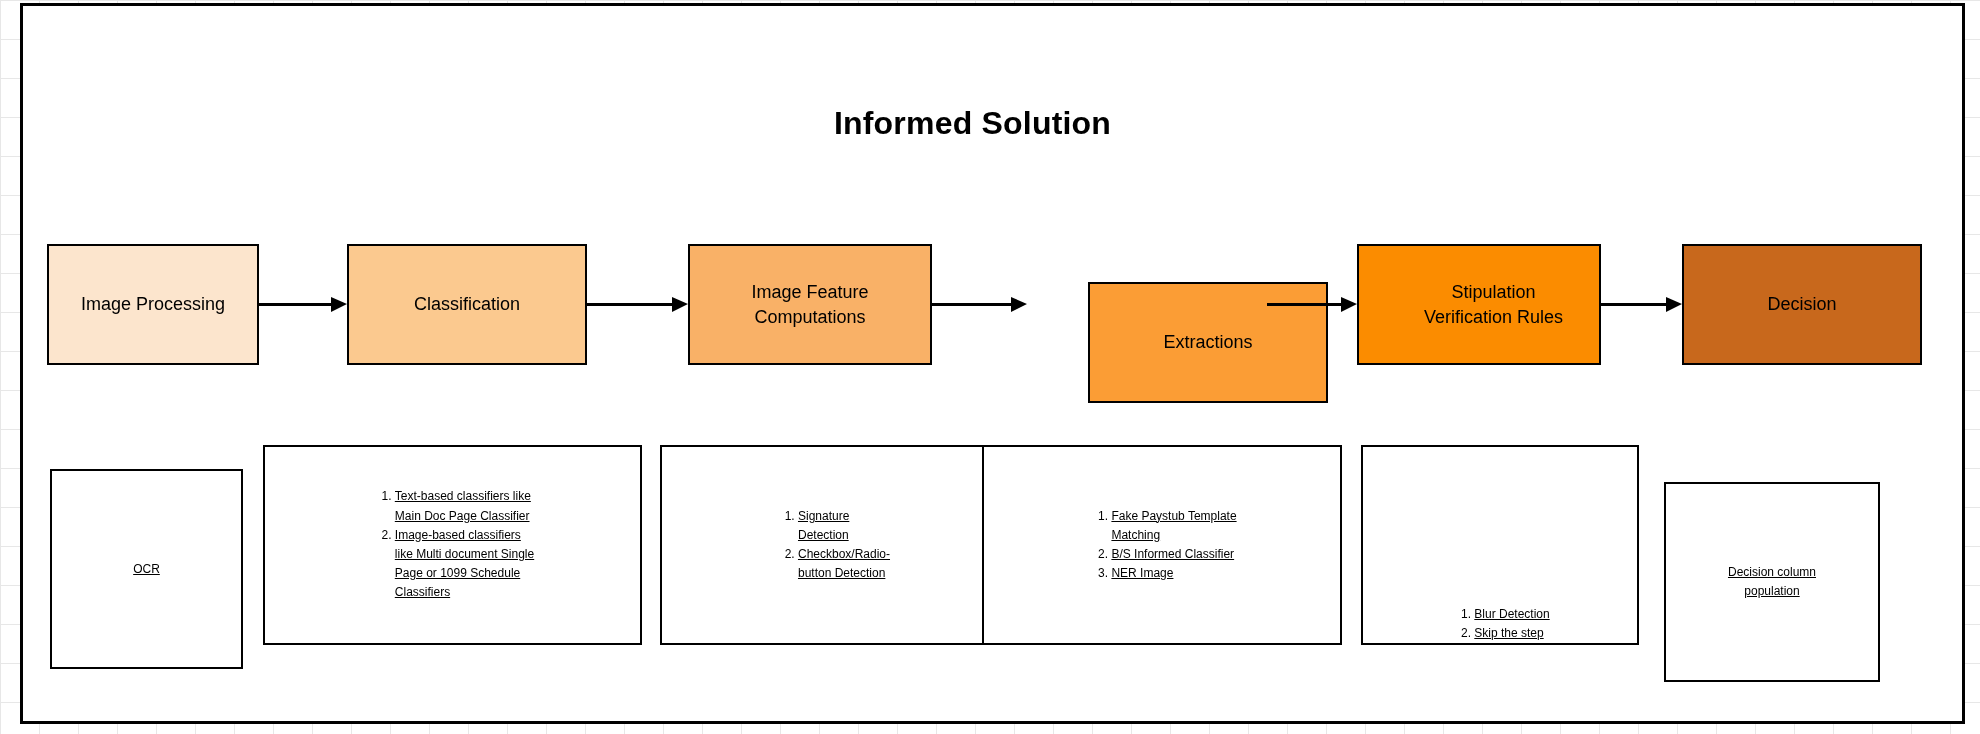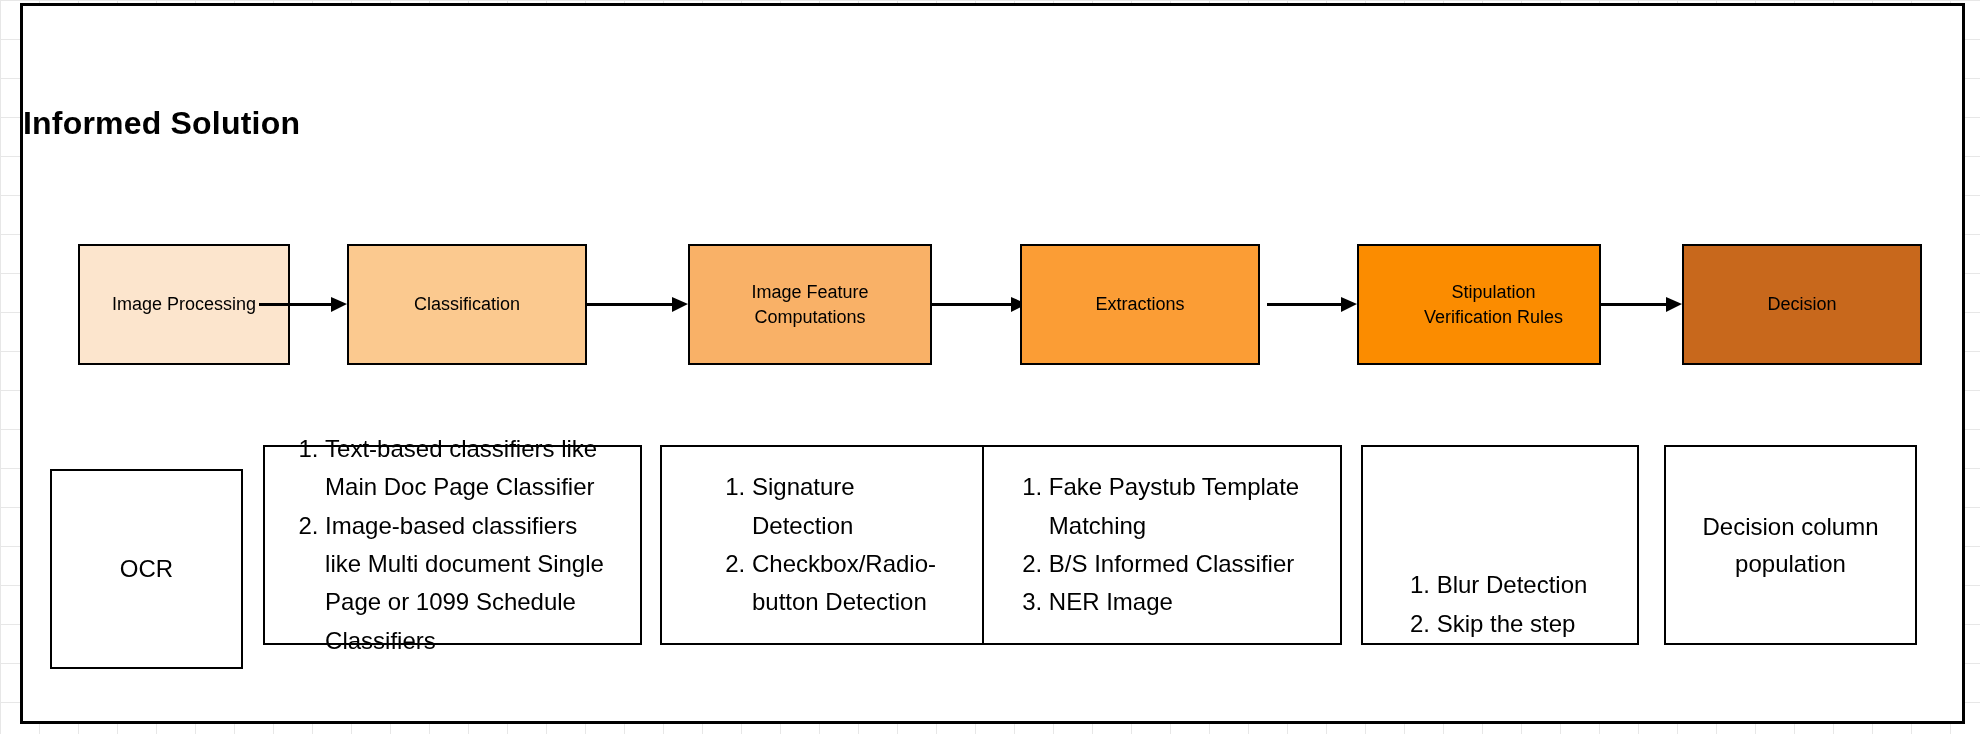--- a/index.html
+++ b/index.html
@@ -17,21 +17,21 @@
     position:absolute;
     left:20px; top:3px;
     width:1945px; height:721px;
     background:#ffffff;
     border:3px solid #000000;
     box-sizing:border-box;
   }
   .title{
     position:absolute;
     left:0; right:40px; top:99px;
-    text-align:left;
+    text-align:center;
     font-size:32px;
     font-weight:bold;
     color:#000000;
     letter-spacing:0.2px;
   }
   .flow-box{
     position:absolute;
     top:244px; height:121px;
     border:2px solid #000000;
     box-sizing:border-box;
@@ -59,44 +59,45 @@
     border-top:7px solid transparent;
     border-bottom:8px solid transparent;
   }
   .detail-box{
     position:absolute;
     top:445px; height:200px;
     border:2px solid #000000;
     box-sizing:border-box;
     background:#ffffff;
     display:flex; align-items:center; justify-content:center;
-    font-size:24px;
+    font-size:12px;
     color:#000000;
     text-align:center;
     line-height:1.55;
+    text-decoration:underline;
   }
   .detail-list{
     margin:0;
     padding:0 6px 0 30px;
     text-align:left;
     list-style:decimal outside;
     line-height:1.6;
   }
   .detail-list li{ white-space:pre-line; }
 </style>
 </head>
 <body>
 
 <div class="page">
   <div class="canvas">
 
     <div class="title pre">Informed Solution</div>
   </div>
 
-  <div class="flow-box" style="left: 47px; width: 212px; background-color: rgb(252, 229, 205); margin-left: 31px;">
+  <div class="flow-box" style="left: 47px; width: 212px; background-color: rgb(252, 229, 205);">
     <span class="pre">Image Processing</span>
   </div>
   <div class="arrow" style="left:259px; width:88px;">
     <div class="arrow-line"></div>
     <div class="arrow-head"></div>
   </div>
 
   <div class="flow-box" style="left: 347px; width: 240px; background-color: rgb(251, 201, 143);">
     <span class="pre">Classification</span>
   </div>
@@ -107,21 +108,21 @@
 
   <div class="flow-box" style="left: 688px; width: 244px; background-color: rgb(249, 177, 103);">
     <span class="pre">Image Feature
 Computations</span>
   </div>
   <div class="arrow" style="left:932px; width:95px;">
     <div class="arrow-line"></div>
     <div class="arrow-head"></div>
   </div>
 
-  <div class="flow-box" style="left: 1020px; width: 240px; background-color: rgb(251, 157, 53);">
+  <div class="flow-box" style="left: 1088px; width: 240px; background-color: rgb(251, 157, 53); margin-top: 38px;">
     <span class="pre">Extractions</span>
   </div>
   <div class="arrow" style="left:1267px; width:90px;">
     <div class="arrow-line"></div>
     <div class="arrow-head"></div>
   </div>
 
   <div class="flow-box" style="left: 1357px; width: 244px; background-color: rgb(251, 140, 0); padding-left: 29px;">
     <span class="pre">Stipulation
 Verification Rules</span>
@@ -168,17 +169,17 @@
       </ol>
   </div>
 
   <div class="detail-box" style="left:1361px; width:278px;align-items:flex-end;">
     <ol class="detail-list">
         <li>Blur Detection</li>
         <li>Skip the step</li>
       </ol>
   </div>
 
-  <div class="detail-box" style="left:1664px; width:253px;">
+  <div class="detail-box" style="left:1664px; width:216px;margin-top:37px;">
     <span class="pre">Decision column
 population</span>
   </div>
 </div>
 
 </body></html>

